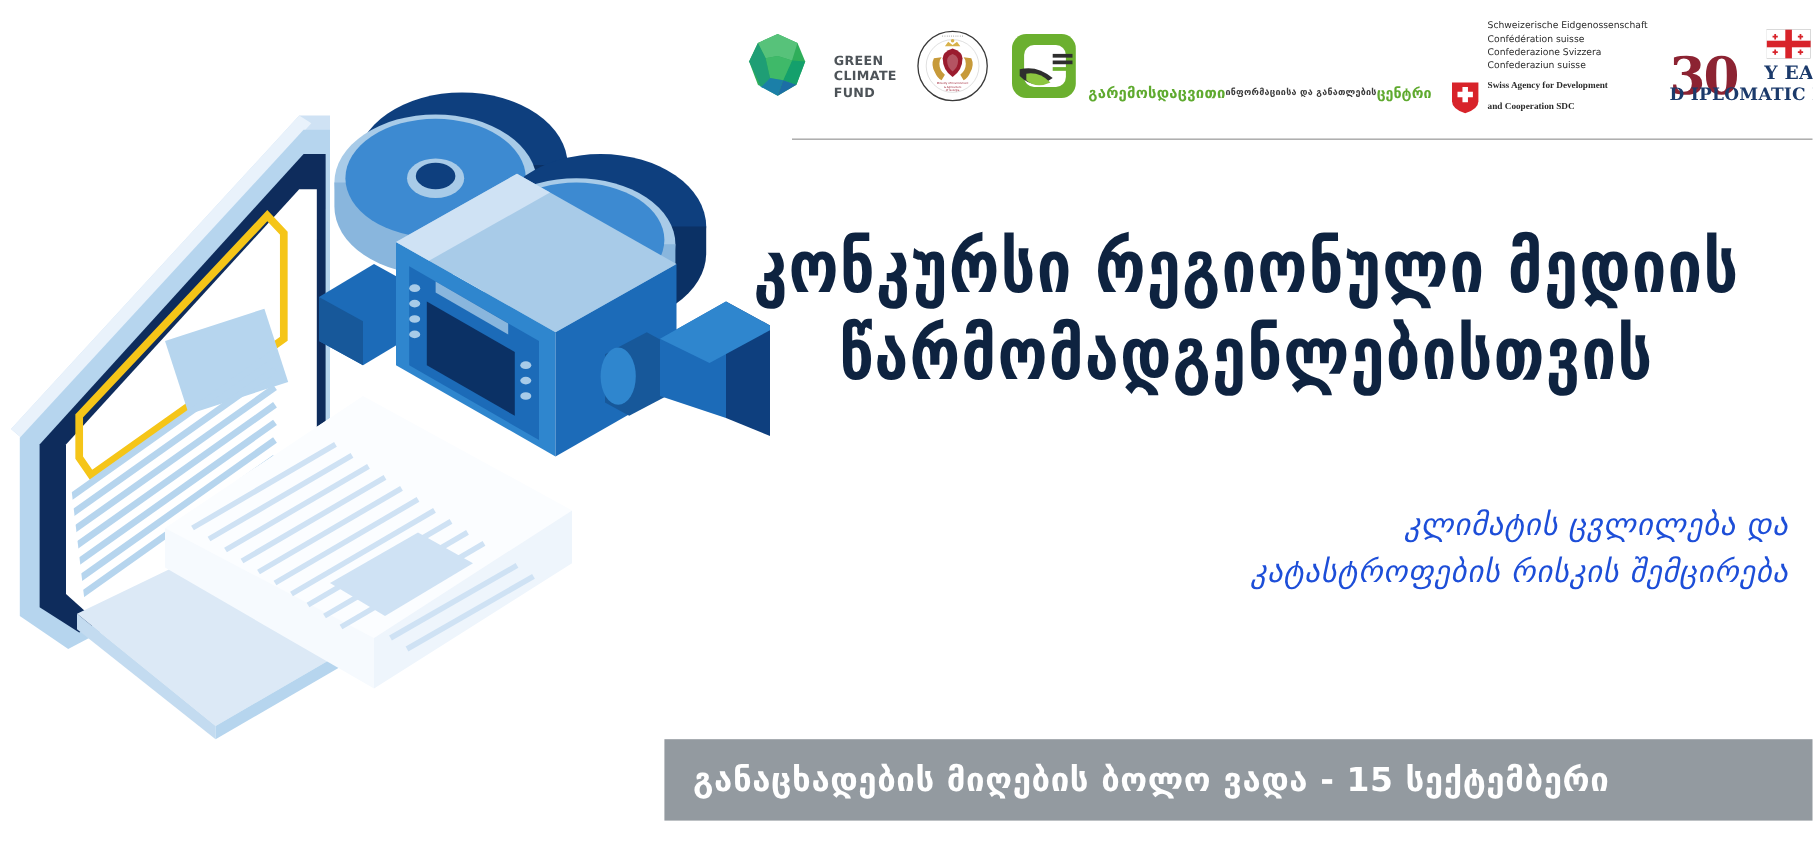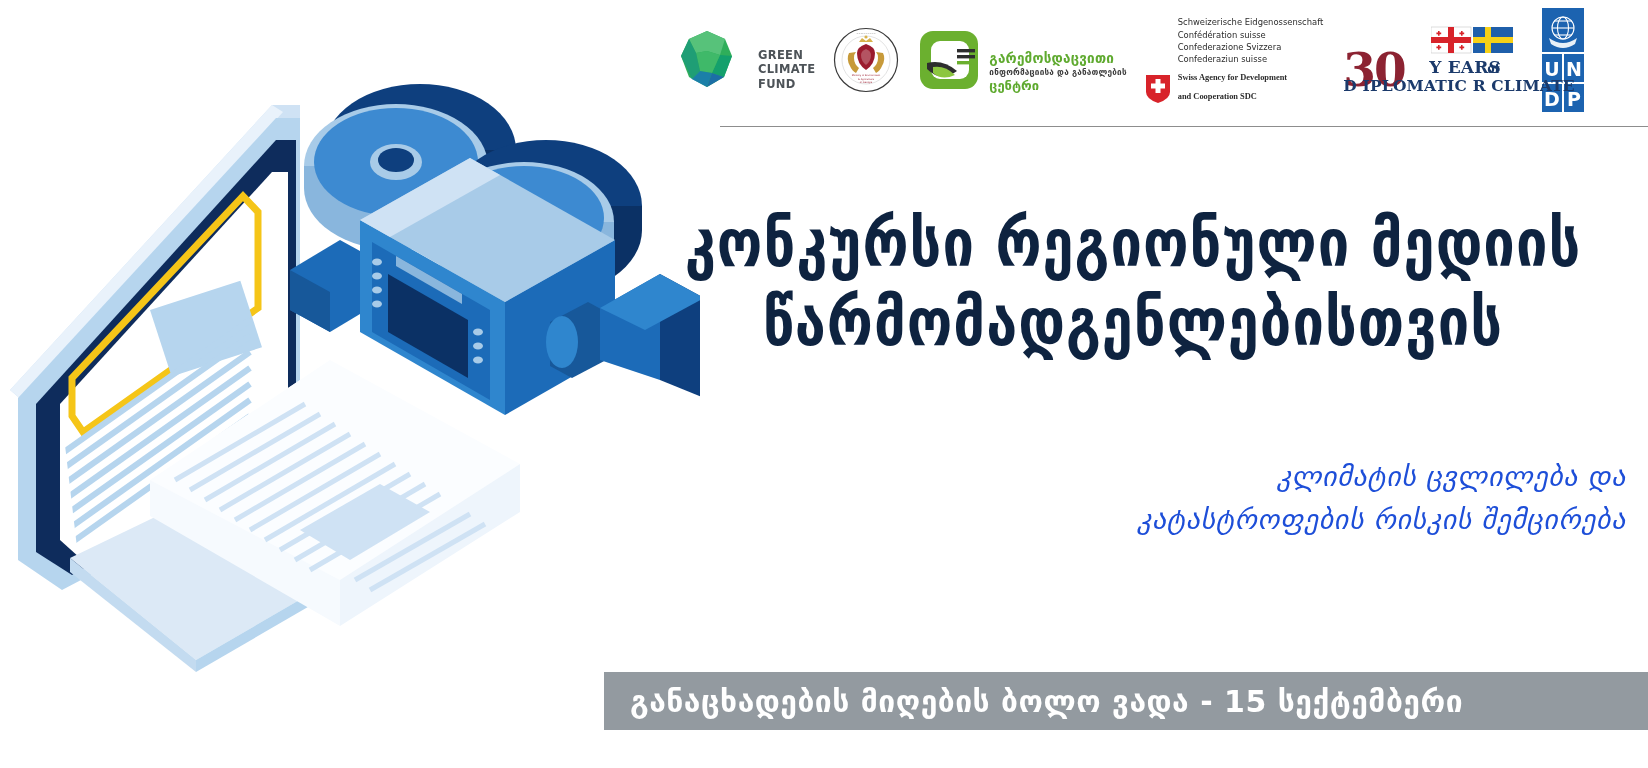--- a/index.html
+++ b/index.html
@@ -29,21 +29,21 @@
     font-size:11.5px;line-height:1.25;font-weight:700;color:#4d5358;
     letter-spacing:.3px;
   }
   .gcf-text div{white-space:nowrap;}
 
   
   .seal{width:66px;height:66px;position:relative;}
 
   
   .eiec{gap:6px;}
-  .eiec-text{display:flex;flex-direction:column;justify-content:center;}
+  .eiec-text{display:flex;justify-content:center;}
   .eiec-l1{font-size:13.5px;font-weight:700;color:#5faa2f;letter-spacing:.2px;white-space:nowrap;}
   .eiec-l2{font-size:8.2px;font-weight:700;color:#3b3b3b;letter-spacing:.2px;white-space:nowrap;margin-top:1px;}
   .eiec-l3{font-size:13px;font-weight:700;color:#5faa2f;white-space:nowrap;margin-top:1px;}
 
   
   .sdc{gap:7px;}
   .sdc-text{font-size:8.4px;line-height:1.45;color:#2b2b2b;white-space:nowrap;}
   .sdc-text .b{font-weight:700;margin-top:7px;font-family:Liberation Serif, serif;}
 
   
@@ -106,21 +106,21 @@
     color:#1d4ed8;
     font-size:28px;
     line-height:1.55;
     font-style:italic;
     letter-spacing:.6px;
     white-space:nowrap;
   }
 
   
   .deadline{
-    position:absolute;left:604px;top:672px;right:0;height:58px;
+    position:absolute;left:604px;top:672px;right:0;height:74px;
     background:#939aa0;
     display:flex;align-items:center;
     overflow:hidden;
   }
   .deadline-text{
     color:#ffffff;font-weight:700;font-size:30px;letter-spacing:.5px;
     white-space:nowrap;padding-left:26px;
   }
 </style>
 </head>

